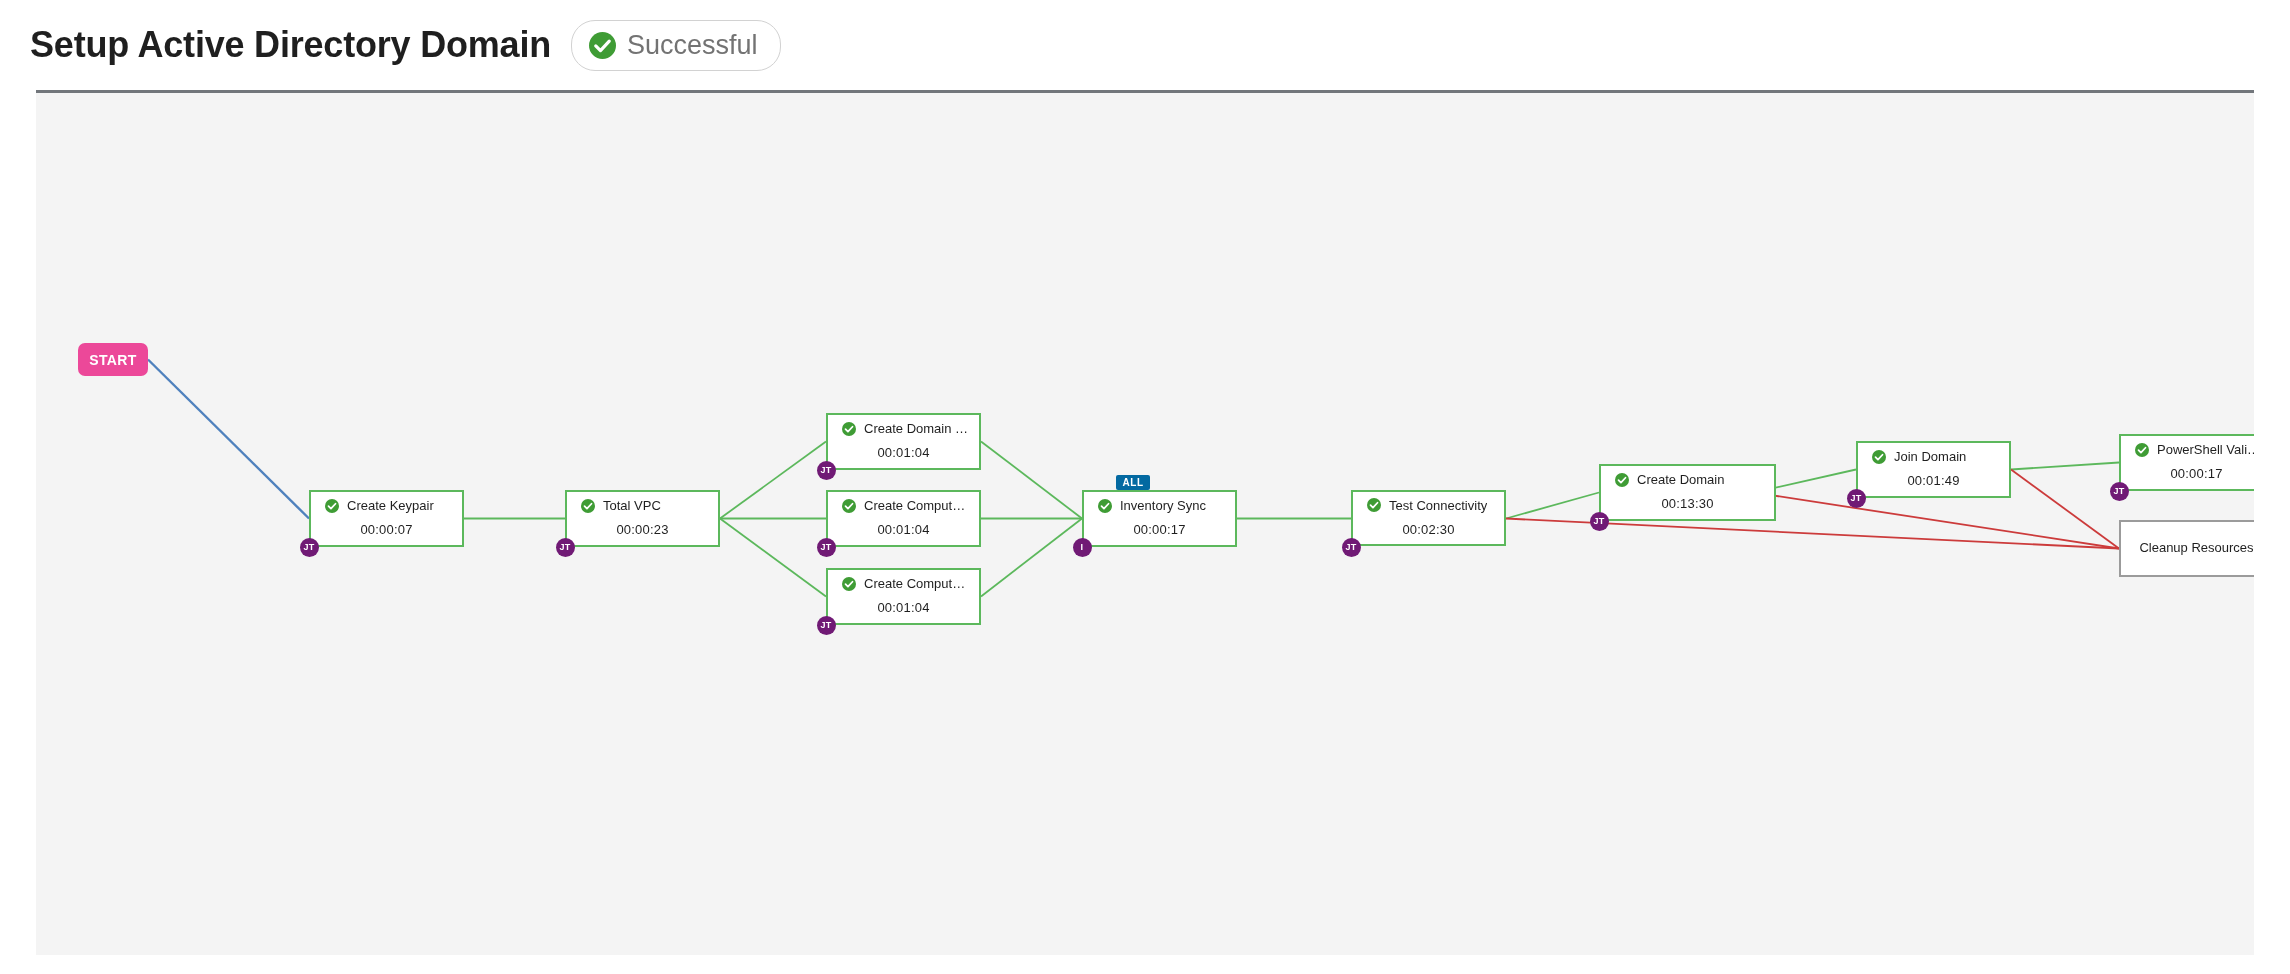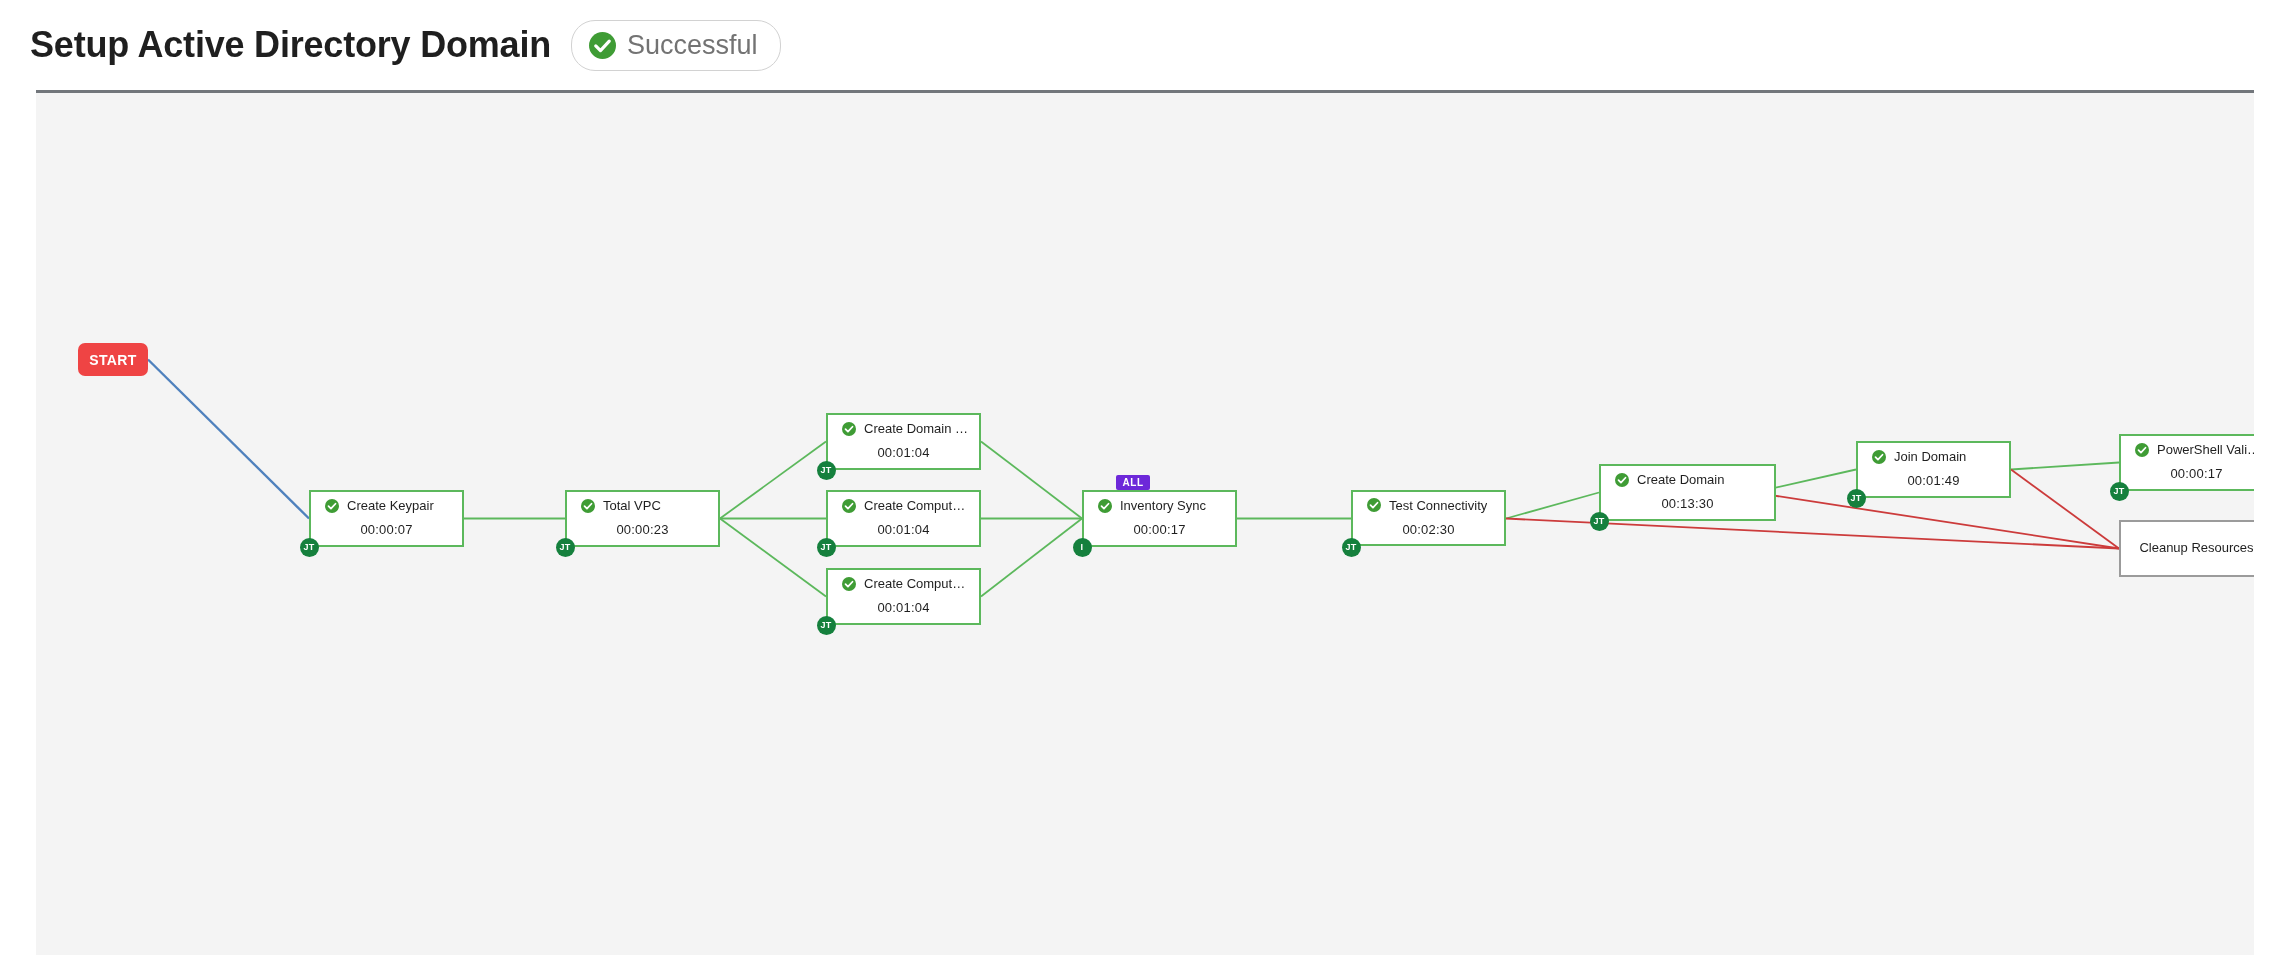--- a/index.html
+++ b/index.html
@@ -144,44 +144,44 @@
   }
   .node-check {
     width: 14px; height: 14px;
     flex: 0 0 14px;
     display: block;
   }
 
   .type-badge {
     position: absolute;
     border-radius: 50%;
-    background: #15803d;
+    background: #701a75;
     color: #ffffff;
     display: flex;
     align-items: center;
     justify-content: center;
     font-size: 9px;
     font-weight: bold;
     letter-spacing: 0.3px;
   }
   .all-badge {
     position: absolute;
-    background: #6d28d9;
+    background: #0369a1;
     color: #ffffff;
     font-size: 10px;
     font-weight: bold;
     letter-spacing: 0.6px;
     display: flex;
     align-items: center;
     justify-content: center;
     border-radius: 2px;
   }
   .start-node {
     position: absolute;
-    background: #ef4444;
+    background: #ec4899;
     border-radius: 7px;
     color: #ffffff;
     font-size: 14px;
     font-weight: bold;
     display: flex;
     align-items: center;
     justify-content: center;
     letter-spacing: 0.4px;
   }
 </style>

